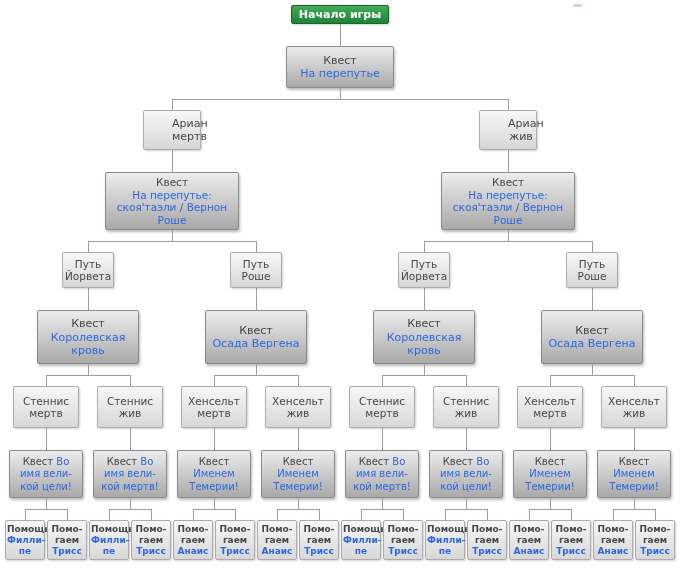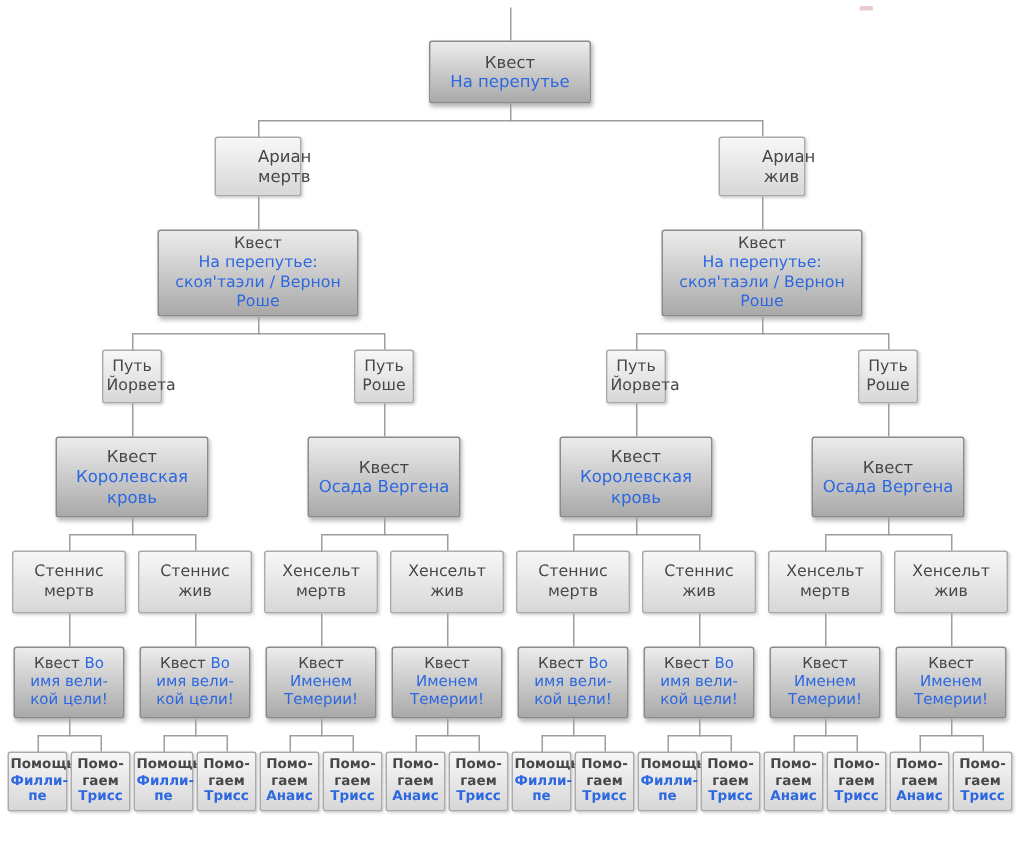--- a/index.html
+++ b/index.html
@@ -59,37 +59,40 @@
   .quest, .quest-inline {
     background:linear-gradient(var(--quest-top,#ececec), var(--quest-bottom,#a9a9a9));
     border:1px solid var(--quest-border,#8b8b8b);
     box-shadow:1px 2px 3px rgba(0,0,0,0.28);
   }
 
   
   .node.depth-1 { width:108px; min-height:42px; font-size:11px; }
   .node.depth-2 { width:58px;  min-height:40px; font-size:11px;padding-left:28px; }
   .node.depth-3 { width:134px; min-height:58px; font-size:10.5px; }
-  .node.depth-4 { width:40px;  min-height:36px; font-size:10.5px;align-items:center; }
+  .node.depth-4 { width:52px;  min-height:36px; font-size:10.5px;align-items:center; }
   .node.depth-5 { width:102px; min-height:54px; font-size:11px; }
-  .node.depth-6 { width:76px;  min-height:42px; font-size:10.5px; }
+  .node.depth-6 { width:66px;  min-height:42px; font-size:10.5px; }
   .node.depth-7 { width:74px;  min-height:48px; font-size:10px;text-align:center; }
   .node.depth-8 { width:40px;  min-height:40px; font-size:9px; padding:1px 1px;font-weight:bold; }
 
   .artifact {
     position:absolute; left:573px; top:4px; width:9px; height:3px;
     background:#d9a0a0; opacity:0.55; border-radius:1px;
   }
 </style>
 </head>
 <body>
 
 <div class="stage">
   <ul class="tree">
       <li class="branch depth-0">
+        <div class="node start depth-0">
+          <div class="txt"><span class="lbl">Начало игры</span></div>
+        </div>
         <ul class="kids">
           <li class="branch depth-1">
             <div class="node quest depth-1">
               <div class="txt"><span class="lbl">Квест</span><span class="sub">На перепутье</span></div>
             </div>
             <ul class="kids">
               <li class="branch depth-2">
                 <div class="node state depth-2">
                   <div class="txt"><span class="lbl">Ариан
 мертв</span></div>
@@ -144,21 +147,21 @@
                               </li>
                               <li class="branch depth-6">
                                 <div class="node state depth-6">
                                   <div class="txt"><span class="lbl">Стеннис
 жив</span></div>
                                 </div>
                                 <ul class="kids">
                                   <li class="branch depth-7">
                                     <div class="node quest-inline depth-7">
                                       <div class="txt"><span class="lbl">Квест</span> <span class="sub">Во имя вели-
-кой цели!</span></div>
+кой мертв!</span></div>
                                     </div>
                                     <ul class="kids">
                                       <li class="branch depth-8">
                                         <div class="node help depth-8">
                                           <div class="txt"><span class="lbl">Помощь</span><span class="sub">Филли-
 пе</span></div>
                                         </div>
                                       </li>
                                       <li class="branch depth-8">
                                         <div class="node help depth-8">
@@ -276,21 +279,21 @@
                             <ul class="kids">
                               <li class="branch depth-6">
                                 <div class="node state depth-6">
                                   <div class="txt"><span class="lbl">Стеннис
 мертв</span></div>
                                 </div>
                                 <ul class="kids">
                                   <li class="branch depth-7">
                                     <div class="node quest-inline depth-7">
                                       <div class="txt"><span class="lbl">Квест</span> <span class="sub">Во имя вели-
-кой цели!</span></div>
+кой мертв!</span></div>
                                     </div>
                                     <ul class="kids">
                                       <li class="branch depth-8">
                                         <div class="node help depth-8">
                                           <div class="txt"><span class="lbl">Помощь</span><span class="sub">Филли-
 пе</span></div>
                                         </div>
                                       </li>
                                       <li class="branch depth-8">
                                         <div class="node help depth-8">

